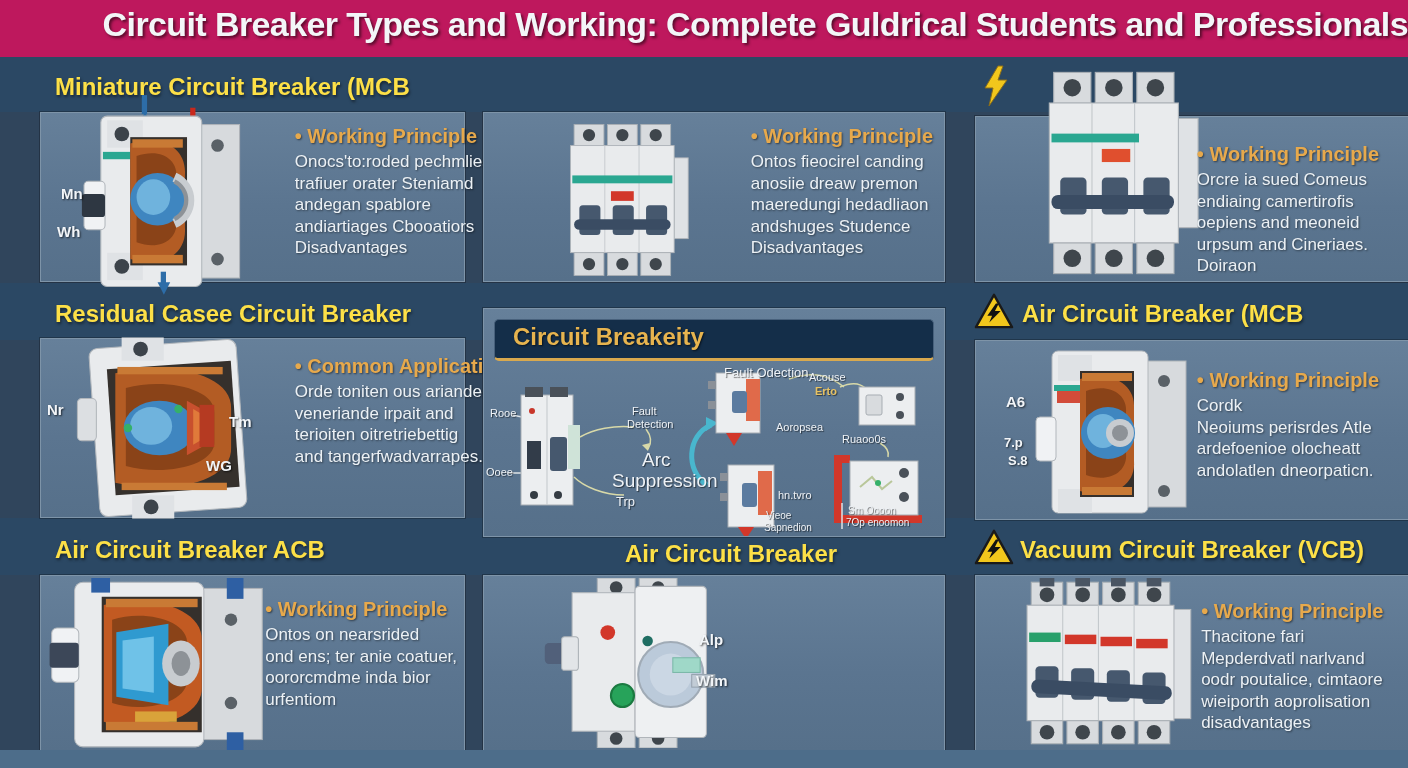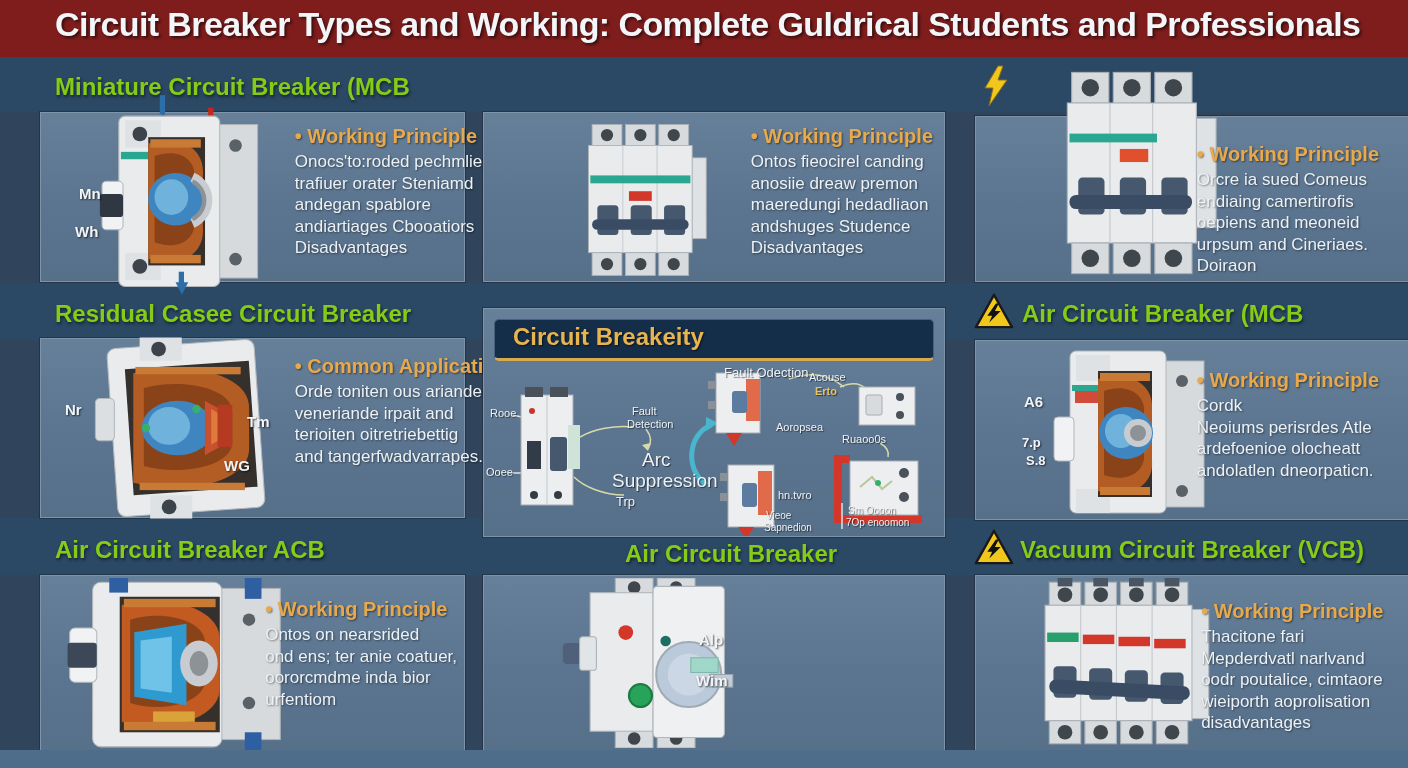--- a/index.html
+++ b/index.html
@@ -1,35 +1,35 @@
 <!DOCTYPE html>
 <html><head>
 <meta charset="utf-8">
 <style>
   html,body{margin:0;padding:0;background:#22313f;}
   .poster{position:relative;width:1408px;height:768px;overflow:hidden;
     background:#30455c;font-family:"Liberation Sans",sans-serif;}
 
   
-  .title-band{position:absolute;left:0;top:0;width:1408px;height:57px;background:#7f1d1d;}
+  .title-band{position:absolute;left:0;top:0;width:1408px;height:57px;background:#be185d;text-align:right;}
   .poster-title{margin:0;padding:5px 0 0 55px;color:#f3f6f8;font-size:34px;font-weight:bold;
     letter-spacing:-0.6px;white-space:nowrap;text-shadow:2px 2px 3px rgba(0,0,0,.55);}
 
   
   .band{position:absolute;left:0;width:1408px;background:#2b4864;}
   .band-r1{top:57px;height:55px;}
   .band-r2{top:283px;height:57px;}
   .band-r3{top:518px;height:57px;}
-  .sec-h{position:absolute;color:#84cc16;font-size:24px;font-weight:bold;white-space:nowrap;
+  .sec-h{position:absolute;color:#fde047;font-size:24px;font-weight:bold;white-space:nowrap;
     text-shadow:1px 2px 3px rgba(0,0,0,.5);}
 
   
   .panel{position:absolute;background:linear-gradient(180deg,#66809a 0%,#5b7590 55%,#56708a 100%);
     border:1px solid #7e94a8;box-shadow:0 0 0 1px rgba(0,0,0,.25);}
-  .panel-img{position:absolute;left:0;top:0;bottom:0;width:48%;margin-left:18px;}
+  .panel-img{position:absolute;left:0;top:0;bottom:0;width:48%;}
   .panel-img svg{position:absolute;}
   .img-label{position:absolute;color:#f2f5f8;font-size:15px;font-weight:bold;
     text-shadow:1px 1px 2px rgba(0,0,0,.65);white-space:nowrap;}
   .panel-text{position:absolute;top:12px;right:10px;color:#ecf1f5;}
   .pt-head{color:#e7a94c;font-weight:bold;font-size:20px;margin-bottom:3px;
     text-shadow:1px 1px 2px rgba(0,0,0,.5);white-space:nowrap;}
   .pt-head::before{content:"• ";}
   .pt-line{font-size:17px;line-height:1.27;text-shadow:1px 1px 2px rgba(0,0,0,.45);white-space:nowrap;}
 
   

